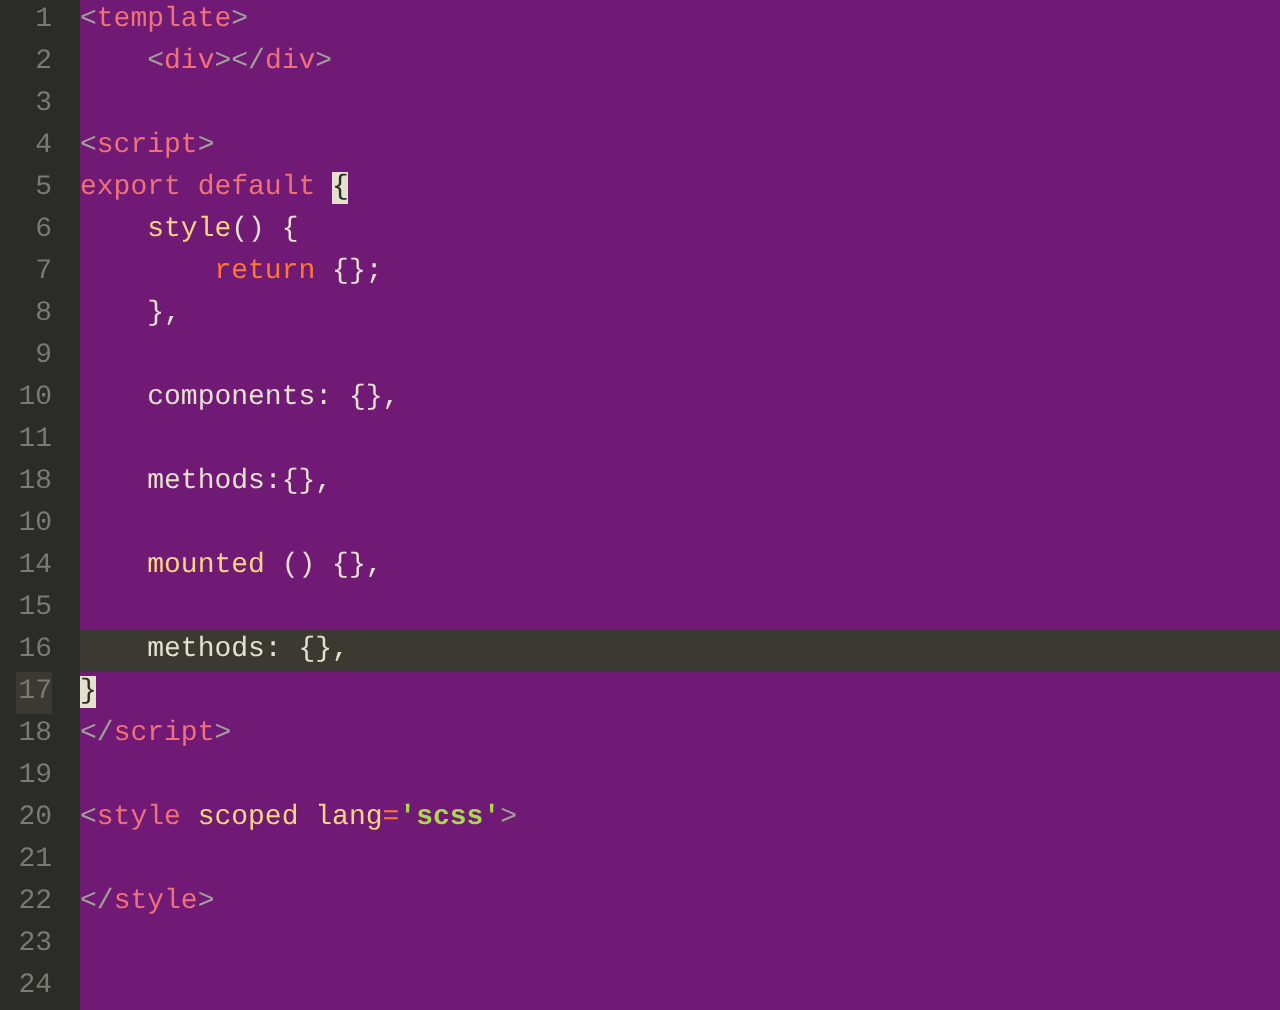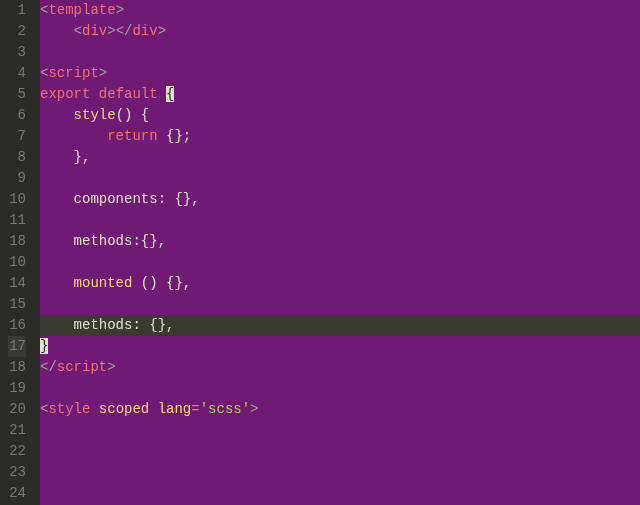--- a/index.html
+++ b/index.html
@@ -48,21 +48,21 @@
   .angle { color: #a1a19a; }
   .kw-export { color: #f07178; }
   .kw-default { color: #f07178; }
   .kw-return { color: #ff7733; }
   .brace-hl { color: #2b2b28; background: #e6e1cf; }
   .brace { color: #e6e1cf; }
   .fn { color: #ffd580; }
   .prop { color: #e6e1cf; }
   .attr { color: #ffd580; margin-top: 29px; }
   .comma { color: #e6e1cf; }
-  .str { color: #aad94c; }
+  .str { color: #aad94c; font-weight: bold; }
   .eq { color: #ff7733; }
   .guide { color: #44443e; }
 </style>
 </head>
 <body>
 
 <div class="editor">
   <div class="gutter">
     <div class="gline">1</div>
     <div class="gline">2</div>
@@ -105,15 +105,16 @@
     <div class="line"><span>    </span><span class="prop">methods</span><span class="punct">:</span><span class="brace">{}</span><span class="comma">,</span></div>
     <div class="line"></div>
     <div class="line"><span>    </span><span class="fn">mounted</span><span> </span><span class="punct">()</span><span> </span><span class="brace">{}</span><span class="comma">,</span></div>
     <div class="line"></div>
     <div class="line highlight"><span>    </span><span class="prop">methods</span><span class="punct">:</span><span> </span><span class="brace">{}</span><span class="comma">,</span></div>
     <div class="line"><span class="brace-hl">}</span></div>
     <div class="line"><span class="angle">&lt;/</span><span class="tag">script</span><span class="angle">&gt;</span></div>
     <div class="line"></div>
     <div class="line"><span class="angle">&lt;</span><span class="tag">style</span><span> </span><span class="attr">scoped</span><span> </span><span class="attr">lang</span><span class="eq">=</span><span class="str">'scss'</span><span class="angle">&gt;</span></div>
     <div class="line"></div>
+    <div class="line"><span class="angle">&lt;/</span><span class="tag">style</span><span class="angle">&gt;</span></div>
     <div class="line"></div>
   </div>
 </div>
 
 </body></html>

